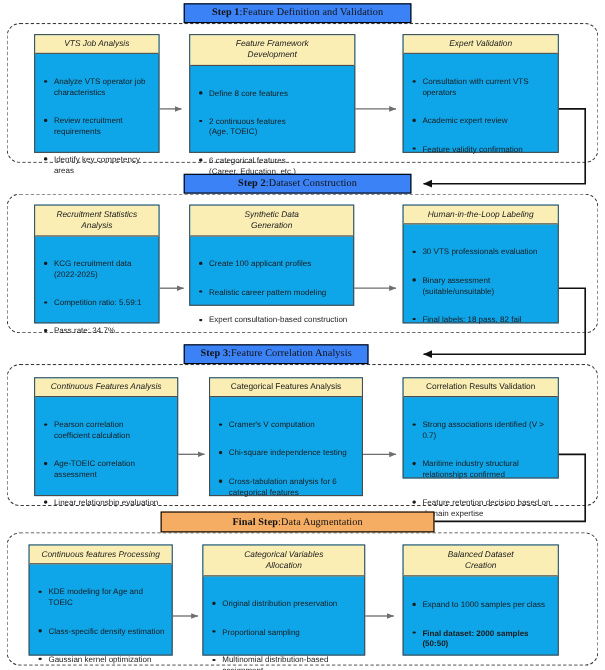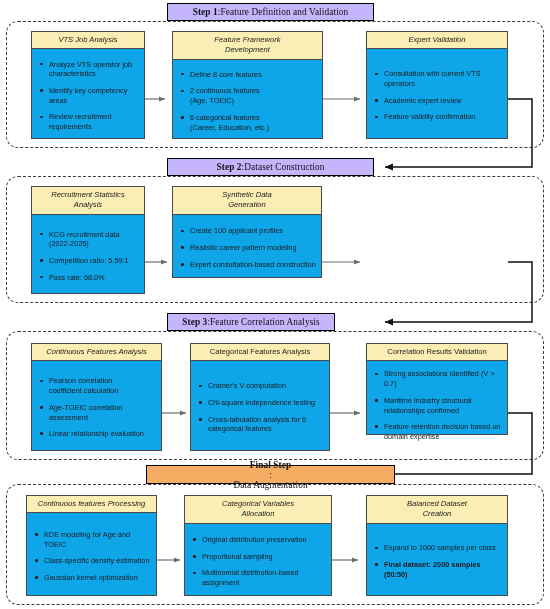--- a/index.html
+++ b/index.html
@@ -14,22 +14,22 @@
   .step-banner{
     position:absolute;
     border:1.6px solid #000;
     box-sizing:border-box;
     display:flex;align-items:center;justify-content:center;
     font-family:"Liberation Serif","DejaVu Serif",serif;
     font-size:9.3px;color:#111;
     letter-spacing:.1px;
     z-index:6;
   }
-  .step-banner.blue{background:#c4b5fd;}
-  .step-banner.orange{background:#f5ad63;flex-direction:column;}
+  .step-banner.blue{background:#3b82f6;}
+  .step-banner.orange{background:#f5ad63;}
   .step-banner .sb-num{font-weight:bold;}
   .step-banner .sb-ttl{font-weight:normal;}
 
   
   .group{
     position:absolute;
     border:1.3px dashed #3a3a3a;
     border-radius:12px;
     box-sizing:border-box;
     background:transparent;
@@ -61,21 +61,21 @@
   .card-body{
     flex:1;
     display:flex;flex-direction:column;justify-content:center;
     padding:4px 5px 4px 6px;
     box-sizing:border-box;
   }
   ul.bullets{margin:0;padding:0;list-style:none;width:100%;}
   ul.bullets li{
     position:relative;
     padding-left:11px;
-    margin:4px 0 7px 0;
+    margin:16px 0 7px 0;
     font-size:7.3px;
     line-height:1.33;
     color:#1b1b1b;
     white-space:pre-line;
   }
   ul.bullets li:last-child{margin-bottom:0;}
   ul.bullets li:before{
     content:"";
     position:absolute;left:2px;top:3.2px;
     width:2.6px;height:2.6px;border-radius:50%;
@@ -143,23 +143,23 @@
   </div>
 
   <div class="group" style="left:6px;top:21px;width:538px;height:127px;"></div>
 
   <div class="card" style="left:31px;top:31px;width:114px;height:108px;">
     <div class="card-head ital">VTS Job Analysis</div>
     <div class="card-body">
       <ul class="bullets">
         <li>Analyze VTS operator job
 characteristics</li>
-        <li>Identify key competency areas</li>
         <li>Review recruitment
 requirements</li>
+        <li>Identify key competency areas</li>
       </ul>
     </div>
   </div>
 
   <div class="card" style="left:172px;top:31px;width:151px;height:108px;">
     <div class="card-head ital">Feature Framework
 Development</div>
     <div class="card-body">
       <ul class="bullets">
         <li>Define 8 core features</li>
@@ -191,37 +191,47 @@
   <div class="group" style="left:6px;top:176px;width:538px;height:127px;"></div>
 
   <div class="card" style="left:31px;top:186px;width:114px;height:108px;">
     <div class="card-head ital">Recruitment Statistics
 Analysis</div>
     <div class="card-body">
       <ul class="bullets">
         <li>KCG recruitment data
 (2022-2025)</li>
         <li>Competition ratio: 5.59:1</li>
-        <li>Pass rate: 68.0%</li>
+        <li>Pass rate: 34.7%</li>
       </ul>
     </div>
   </div>
 
   <div class="card" style="left:172px;top:186px;width:150px;height:92px;">
     <div class="card-head ital">Synthetic Data
 Generation</div>
     <div class="card-body">
       <ul class="bullets">
         <li>Create 100 applicant profiles</li>
         <li>Realistic career pattern modeling</li>
         <li>Expert consultation-based construction</li>
       </ul>
     </div>
   </div>
 
+  <div class="card" style="left:366px;top:186px;width:142px;height:108px;">
+    <div class="card-head ital">Human-in-the-Loop Labeling</div>
+    <div class="card-body">
+      <ul class="bullets">
+        <li>30 VTS professionals evaluation</li>
+        <li>Binary assessment (suitable/unsuitable)</li>
+        <li>Final labels: 18 pass, 82 fail</li>
+      </ul>
+    </div>
+  </div>
 
   <div class="step-banner blue" style="left:167px;top:313px;width:168px;height:18px;">
     <span class="sb-num">Step 3</span>
       <span class="sb-ttl">: </span>
       <span class="sb-ttl">Feature Correlation Analysis</span>
   </div>
 
   <div class="group" style="left:6px;top:331px;width:538px;height:129px;"></div>
 
   <div class="card" style="left:31px;top:343px;width:131px;height:108px;">

